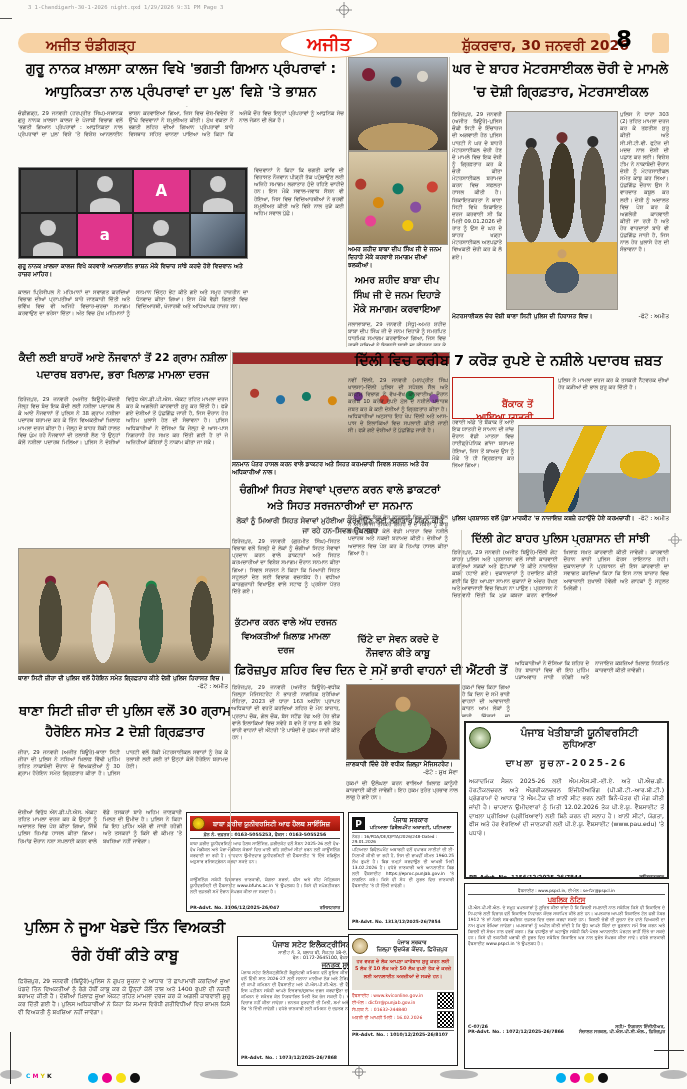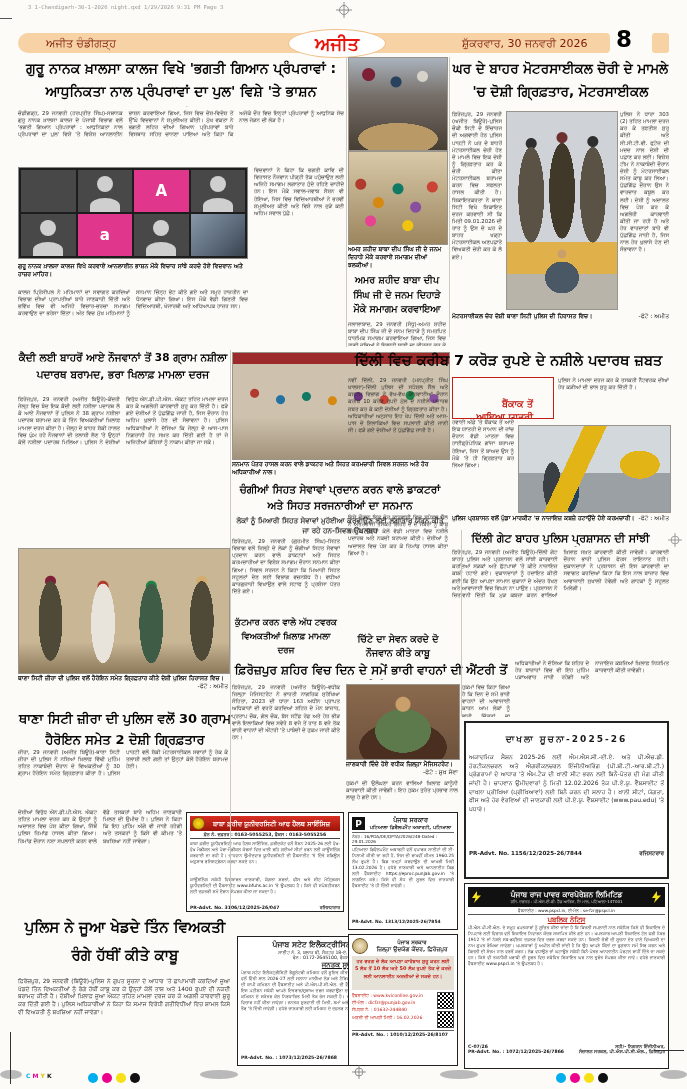--- a/index.html
+++ b/index.html
@@ -11,21 +11,21 @@
   .cap{font-size:6px;font-weight:bold;line-height:1.3;color:#000;overflow:hidden;}
   .c2{column-count:2;column-gap:6px;}
   .c3{column-count:3;column-gap:6px;}
   .vr{position:absolute;width:1px;background:#cfcabe;}
   .ph{position:absolute;overflow:hidden;border:1px solid #9a958c;}
   
   .mastbar{background:#f7d2a4;border-radius:10px 4px 4px 10px;}
   .logo-pill{background:#fff;border:1px solid #f0c089;border-radius:50%;
              display:flex;align-items:center;justify-content:center;}
   .logo-txt{color:#e8150d;font-weight:bold;font-size:18px;}
-  .mast-side{font-size:11px;font-weight:normal;color:#7c1808;text-align:right;}
+  .mast-side{font-size:14px;font-weight:bold;color:#7c1808;text-align:right;}
   
   .conf{display:grid;grid-template-columns:repeat(4,1fr);grid-template-rows:repeat(2,1fr);
         gap:2px;background:#1d1d1d;padding:2px;box-sizing:border-box;}
   .tile{background:#484848;position:relative;overflow:hidden;}
   .tile.sil::before{content:"";position:absolute;top:14%;left:50%;transform:translateX(-50%);
         width:16px;height:16px;border-radius:50%;background:#cfcfcf;}
   .tile.sil::after{content:"";position:absolute;bottom:-4%;left:50%;transform:translateX(-50%);
         width:30px;height:16px;border-radius:50% 50% 0 0;background:#cfcfcf;}
   .tile.pink{background:#e0368c;display:flex;align-items:center;justify-content:center;
         color:#fff;font-weight:bold;font-size:15px;}
@@ -109,21 +109,21 @@
   <svg width="16" height="16" viewBox="0 0 16 16">
       <circle cx="8" cy="8" r="4.5" fill="none" stroke="#777" stroke-width="0.8"></circle>
       <line x1="8" y1="0" x2="8" y2="16" stroke="#777" stroke-width="0.8"></line>
       <line x1="0" y1="8" x2="16" y2="8" stroke="#777" stroke-width="0.8"></line>
     </svg>
 </div>
 <div class="abs" style="left:0;top:18px;width:12px;height:1px;background:#555;"></div>
 
 <div class="abs mastbar" style="left:18px;top:33px;width:592px;height:20px;"></div>
 <div class="abs mast-side" style="left:46px;top:37px;">ਅਜੀਤ ਚੰਡੀਗੜ੍ਹ</div>
-<div class="abs logo-pill" style="left:288px;top:29px;width:96px;height:27px;">
+<div class="abs logo-pill" style="left:280px;top:29px;width:96px;height:27px;">
   <span class="logo-txt">ਅਜੀਤ</span>
 </div>
 <div class="abs mast-side" style="left:462px;top:37px;">ਸ਼ੁੱਕਰਵਾਰ, 30 ਜਨਵਰੀ 2026</div>
 <div class="abs" style="left:616px;top:26px;font-size:23px;font-weight:bold;color:#000;">8</div>
 <div class="abs mastbar" style="left:652px;top:33px;width:17px;height:20px;border-radius:3px;"></div>
 
 <div class="abs hl" style="left:18px;top:57px;width:326px;height:50px;font-size:14px;line-height:1.65;">ਗੁਰੂ ਨਾਨਕ ਖ਼ਾਲਸਾ ਕਾਲਜ ਵਿਖੇ 'ਭਗਤੀ ਗਿਆਨ ਪ੍ਰੰਪਰਾਵਾਂ : ਆਧੁਨਿਕਤਾ ਨਾਲ ਪ੍ਰੰਪਰਾਵਾਂ ਦਾ ਪੁਲ' ਵਿਸ਼ੇ 'ਤੇ ਭਾਸ਼ਨ ਕਰਵਾਇਆ</div>
 <div class="abs bt c3" style="left:18px;top:110px;width:326px;height:54px;">ਚੰਡੀਗੜ੍ਹ, 29 ਜਨਵਰੀ (ਹਰਪ੍ਰੀਤ ਸਿੰਘ)-ਸਥਾਨਕ ਗੁਰੂ ਨਾਨਕ ਖ਼ਾਲਸਾ ਕਾਲਜ ਦੇ ਪੰਜਾਬੀ ਵਿਭਾਗ ਵਲੋਂ 'ਭਗਤੀ ਗਿਆਨ ਪ੍ਰੰਪਰਾਵਾਂ : ਆਧੁਨਿਕਤਾ ਨਾਲ ਪ੍ਰੰਪਰਾਵਾਂ ਦਾ ਪੁਲ' ਵਿਸ਼ੇ 'ਤੇ ਵਿਸ਼ੇਸ਼ ਆਨਲਾਈਨ ਭਾਸ਼ਨ ਕਰਵਾਇਆ ਗਿਆ, ਜਿਸ ਵਿਚ ਦੇਸ਼-ਵਿਦੇਸ਼ ਤੋਂ ਉੱਘੇ ਵਿਦਵਾਨਾਂ ਨੇ ਸ਼ਮੂਲੀਅਤ ਕੀਤੀ। ਮੁੱਖ ਵਕਤਾ ਨੇ ਭਗਤੀ ਲਹਿਰ ਦੀਆਂ ਗਿਆਨ ਪ੍ਰੰਪਰਾਵਾਂ ਬਾਰੇ ਵਿਸਥਾਰ ਸਹਿਤ ਚਾਨਣਾ ਪਾਇਆ ਅਤੇ ਕਿਹਾ ਕਿ ਅਜੋਕੇ ਦੌਰ ਵਿਚ ਇਨ੍ਹਾਂ ਪ੍ਰੰਪਰਾਵਾਂ ਨੂੰ ਆਧੁਨਿਕ ਸੋਚ ਨਾਲ ਜੋੜਨ ਦੀ ਲੋੜ ਹੈ।</div>
 <div class="abs conf" style="left:18px;top:167px;width:230px;height:92px;border:1px solid #888;">
   <div class="tile warm"></div>
@@ -151,21 +151,21 @@
 
 <div class="abs hl" style="left:452px;top:57px;width:217px;height:50px;font-size:13.5px;line-height:1.7;">ਘਰ ਦੇ ਬਾਹਰ ਮੋਟਰਸਾਈਕਲ ਚੋਰੀ ਦੇ ਮਾਮਲੇ 'ਚ ਦੋਸ਼ੀ ਗ੍ਰਿਫ਼ਤਾਰ, ਮੋਟਰਸਾਈਕਲ ਬਰਾਮਦ</div>
 <div class="abs bt" style="left:452px;top:111px;width:50px;height:197px;">ਫ਼ਿਰੋਜ਼ਪੁਰ, 29 ਜਨਵਰੀ (ਅਜੀਤ ਬਿਊਰੋ)-ਪੁਲਿਸ ਚੌਕੀ ਸਿਟੀ ਦੇ ਇੰਚਾਰਜ ਦੀ ਅਗਵਾਈ ਹੇਠ ਪੁਲਿਸ ਪਾਰਟੀ ਨੇ ਘਰ ਦੇ ਬਾਹਰੋਂ ਮੋਟਰਸਾਈਕਲ ਚੋਰੀ ਹੋਣ ਦੇ ਮਾਮਲੇ ਵਿਚ ਇਕ ਦੋਸ਼ੀ ਨੂੰ ਗ੍ਰਿਫ਼ਤਾਰ ਕਰ ਕੇ ਚੋਰੀ ਕੀਤਾ ਮੋਟਰਸਾਈਕਲ ਬਰਾਮਦ ਕਰਨ ਵਿਚ ਸਫਲਤਾ ਹਾਸਲ ਕੀਤੀ ਹੈ। ਸ਼ਿਕਾਇਤਕਰਤਾ ਨੇ ਥਾਣਾ ਸਿਟੀ ਵਿਖੇ ਸ਼ਿਕਾਇਤ ਦਰਜ ਕਰਵਾਈ ਸੀ ਕਿ ਮਿਤੀ 09.01.2026 ਦੀ ਰਾਤ ਨੂੰ ਉਸ ਦੇ ਘਰ ਦੇ ਬਾਹਰ ਖੜ੍ਹਾ ਮੋਟਰਸਾਈਕਲ ਅਣਪਛਾਤੇ ਵਿਅਕਤੀ ਚੋਰੀ ਕਰ ਕੇ ਲੈ ਗਏ।</div>
 <div class="ph ph-arrest" style="left:506px;top:111px;width:110px;height:197px;"></div>
 <div class="abs bt" style="left:620px;top:111px;width:49px;height:197px;">ਪੁਲਿਸ ਨੇ ਧਾਰਾ 303 (2) ਤਹਿਤ ਮਾਮਲਾ ਦਰਜ ਕਰ ਕੇ ਤਫ਼ਤੀਸ਼ ਸ਼ੁਰੂ ਕੀਤੀ ਅਤੇ ਸੀ.ਸੀ.ਟੀ.ਵੀ. ਫੁਟੇਜ ਦੀ ਮਦਦ ਨਾਲ ਦੋਸ਼ੀ ਦੀ ਪਛਾਣ ਕਰ ਲਈ। ਵਿਸ਼ੇਸ਼ ਟੀਮ ਨੇ ਨਾਕਾਬੰਦੀ ਦੌਰਾਨ ਦੋਸ਼ੀ ਨੂੰ ਮੋਟਰਸਾਈਕਲ ਸਮੇਤ ਕਾਬੂ ਕਰ ਲਿਆ। ਪੁੱਛਗਿੱਛ ਦੌਰਾਨ ਉਸ ਨੇ ਵਾਰਦਾਤ ਕਬੂਲ ਕਰ ਲਈ। ਦੋਸ਼ੀ ਨੂੰ ਅਦਾਲਤ ਵਿਚ ਪੇਸ਼ ਕਰ ਕੇ ਅਗਲੇਰੀ ਕਾਰਵਾਈ ਕੀਤੀ ਜਾ ਰਹੀ ਹੈ ਅਤੇ ਹੋਰ ਵਾਰਦਾਤਾਂ ਬਾਰੇ ਵੀ ਪੁੱਛਗਿੱਛ ਜਾਰੀ ਹੈ, ਜਿਸ ਨਾਲ ਹੋਰ ਖੁਲਾਸੇ ਹੋਣ ਦੀ ਸੰਭਾਵਨਾ ਹੈ।</div>
 <div class="abs cap" style="left:452px;top:312px;width:217px;height:24px;">
   <span>ਮੋਟਰਸਾਈਕਲ ਚੋਰ ਦੋਸ਼ੀ ਥਾਣਾ ਸਿਟੀ ਪੁਲਿਸ ਦੀ ਹਿਰਾਸਤ ਵਿਚ।</span>
   <span style="float:right;font-weight:normal;">-ਫੋਟੋ : ਅਮੀਤ</span>
 </div>
 
-<div class="abs hl" style="left:18px;top:349px;width:210px;height:44px;font-size:10.5px;line-height:1.6;">ਕੈਦੀ ਲਈ ਬਾਹਰੋਂ ਆਏ ਨੌਜਵਾਨਾਂ ਤੋਂ 38 ਗ੍ਰਾਮ ਨਸ਼ੀਲਾ ਪਦਾਰਥ ਬਰਾਮਦ, ਭਰਾ ਖਿਲਾਫ਼ ਮਾਮਲਾ ਦਰਜ</div>
+<div class="abs hl" style="left:18px;top:349px;width:210px;height:44px;font-size:10.5px;line-height:1.6;">ਕੈਦੀ ਲਈ ਬਾਹਰੋਂ ਆਏ ਨੌਜਵਾਨਾਂ ਤੋਂ 22 ਗ੍ਰਾਮ ਨਸ਼ੀਲਾ ਪਦਾਰਥ ਬਰਾਮਦ, ਭਰਾ ਖਿਲਾਫ਼ ਮਾਮਲਾ ਦਰਜ</div>
 <div class="abs bt c2" style="left:18px;top:396px;width:210px;height:148px;">ਫ਼ਿਰੋਜ਼ਪੁਰ, 29 ਜਨਵਰੀ (ਅਜੀਤ ਬਿਊਰੋ)-ਕੇਂਦਰੀ ਜੇਲ੍ਹ ਵਿਚ ਬੰਦ ਇਕ ਕੈਦੀ ਲਈ ਨਸ਼ੀਲਾ ਪਦਾਰਥ ਲੈ ਕੇ ਆਏ ਨੌਜਵਾਨਾਂ ਤੋਂ ਪੁਲਿਸ ਨੇ 38 ਗ੍ਰਾਮ ਨਸ਼ੀਲਾ ਪਦਾਰਥ ਬਰਾਮਦ ਕਰ ਕੇ ਤਿੰਨ ਵਿਅਕਤੀਆਂ ਖ਼ਿਲਾਫ਼ ਮਾਮਲਾ ਦਰਜ ਕੀਤਾ ਹੈ। ਜੇਲ੍ਹ ਦੇ ਬਾਹਰ ਸ਼ੱਕੀ ਹਾਲਤ ਵਿਚ ਘੁੰਮ ਰਹੇ ਨੌਜਵਾਨਾਂ ਦੀ ਤਲਾਸ਼ੀ ਲੈਣ 'ਤੇ ਉਨ੍ਹਾਂ ਕੋਲੋਂ ਨਸ਼ੀਲਾ ਪਦਾਰਥ ਮਿਲਿਆ। ਪੁਲਿਸ ਨੇ ਦੋਸ਼ੀਆਂ ਵਿਰੁੱਧ ਐਨ.ਡੀ.ਪੀ.ਐਸ. ਐਕਟ ਤਹਿਤ ਮਾਮਲਾ ਦਰਜ ਕਰ ਕੇ ਅਗਲੇਰੀ ਕਾਰਵਾਈ ਸ਼ੁਰੂ ਕਰ ਦਿੱਤੀ ਹੈ। ਫੜੇ ਗਏ ਦੋਸ਼ੀਆਂ ਤੋਂ ਪੁੱਛਗਿੱਛ ਜਾਰੀ ਹੈ, ਜਿਸ ਦੌਰਾਨ ਹੋਰ ਅਹਿਮ ਖੁਲਾਸੇ ਹੋਣ ਦੀ ਸੰਭਾਵਨਾ ਹੈ। ਪੁਲਿਸ ਅਧਿਕਾਰੀਆਂ ਨੇ ਦੱਸਿਆ ਕਿ ਜੇਲ੍ਹ ਦੇ ਆਸ-ਪਾਸ ਨਿਗਰਾਨੀ ਹੋਰ ਸਖ਼ਤ ਕਰ ਦਿੱਤੀ ਗਈ ਹੈ ਤਾਂ ਜੋ ਅਜਿਹੀਆਂ ਕੋਸ਼ਿਸ਼ਾਂ ਨੂੰ ਨਾਕਾਮ ਕੀਤਾ ਜਾ ਸਕੇ।</div>
 
 <div class="ph ph-group" style="left:232px;top:352px;width:216px;height:106px;"></div>
 <div class="abs cap" style="left:232px;top:460px;width:216px;height:20px;">ਸਨਮਾਨ ਪੱਤਰ ਹਾਸਲ ਕਰਨ ਵਾਲੇ ਡਾਕਟਰ ਅਤੇ ਸਿਹਤ ਕਰਮਚਾਰੀ ਸਿਵਲ ਸਰਜਨ ਅਤੇ ਹੋਰ ਅਧਿਕਾਰੀਆਂ ਨਾਲ।</div>
 <div class="abs hl" style="left:232px;top:482px;width:216px;height:32px;font-size:10.5px;line-height:1.5;">ਚੰਗੀਆਂ ਸਿਹਤ ਸੇਵਾਵਾਂ ਪ੍ਰਦਾਨ ਕਰਨ ਵਾਲੇ ਡਾਕਟਰਾਂ ਅਤੇ ਸਿਹਤ ਸਰਜਨਾਰੀਆਂ ਦਾ ਸਨਮਾਨ</div>
 <div class="abs hl" style="left:232px;top:516px;width:216px;height:20px;font-size:7.2px;line-height:1.35;color:#333;">ਲੋਕਾਂ ਨੂੰ ਮਿਆਰੀ ਸਿਹਤ ਸੇਵਾਵਾਂ ਮੁਹੱਈਆ ਕਰਵਾਉਣ ਲਈ ਲਗਾਤਾਰ ਯਤਨ ਕੀਤੇ ਜਾ ਰਹੇ ਹਨ-ਸਿਵਲ ਉਪਲਬਧ</div>
 <div class="abs bt" style="left:232px;top:538px;width:108px;height:76px;">ਫ਼ਿਰੋਜ਼ਪੁਰ, 29 ਜਨਵਰੀ (ਗੁਰਮੀਤ ਸਿੰਘ)-ਸਿਹਤ ਵਿਭਾਗ ਵਲੋਂ ਜ਼ਿਲ੍ਹੇ ਦੇ ਲੋਕਾਂ ਨੂੰ ਚੰਗੀਆਂ ਸਿਹਤ ਸੇਵਾਵਾਂ ਪ੍ਰਦਾਨ ਕਰਨ ਵਾਲੇ ਡਾਕਟਰਾਂ ਅਤੇ ਸਿਹਤ ਕਰਮਚਾਰੀਆਂ ਦਾ ਵਿਸ਼ੇਸ਼ ਸਮਾਗਮ ਦੌਰਾਨ ਸਨਮਾਨ ਕੀਤਾ ਗਿਆ। ਸਿਵਲ ਸਰਜਨ ਨੇ ਕਿਹਾ ਕਿ ਮਿਆਰੀ ਸਿਹਤ ਸਹੂਲਤਾਂ ਦੇਣ ਲਈ ਵਿਭਾਗ ਵਚਨਬੱਧ ਹੈ। ਵਧੀਆ ਕਾਰਗੁਜ਼ਾਰੀ ਵਿਖਾਉਣ ਵਾਲੇ ਸਟਾਫ ਨੂੰ ਪ੍ਰਸ਼ੰਸਾ ਪੱਤਰ ਦਿੱਤੇ ਗਏ।</div>
 
 <div class="abs hl" style="left:348px;top:350px;width:321px;height:24px;font-size:14.5px;line-height:1.4;">ਦਿੱਲੀ ਵਿਚ ਕਰੀਬ 7 ਕਰੋੜ ਰੁਪਏ ਦੇ ਨਸ਼ੀਲੇ ਪਦਾਰਥ ਜ਼ਬਤ</div>
 <div class="abs bt" style="left:348px;top:377px;width:100px;height:134px;">ਨਵੀਂ ਦਿੱਲੀ, 29 ਜਨਵਰੀ (ਮਨਪ੍ਰੀਤ ਸਿੰਘ ਖਾਲਸਾ)-ਦਿੱਲੀ ਪੁਲਿਸ ਦੀ ਸਪੈਸ਼ਲ ਸੈੱਲ ਅਤੇ ਕਸਟਮ ਵਿਭਾਗ ਨੇ ਵੱਖ-ਵੱਖ ਕਾਰਵਾਈਆਂ ਦੌਰਾਨ ਕਰੀਬ 10 ਕਰੋੜ ਰੁਪਏ ਮੁੱਲ ਦੇ ਨਸ਼ੀਲੇ ਪਦਾਰਥ ਜ਼ਬਤ ਕਰ ਕੇ ਕਈ ਦੋਸ਼ੀਆਂ ਨੂੰ ਗ੍ਰਿਫ਼ਤਾਰ ਕੀਤਾ ਹੈ। ਅਧਿਕਾਰੀਆਂ ਅਨੁਸਾਰ ਇਹ ਖੇਪ ਦਿੱਲੀ ਅਤੇ ਆਸ-ਪਾਸ ਦੇ ਇਲਾਕਿਆਂ ਵਿਚ ਸਪਲਾਈ ਕੀਤੀ ਜਾਣੀ ਸੀ। ਫੜੇ ਗਏ ਦੋਸ਼ੀਆਂ ਤੋਂ ਪੁੱਛਗਿੱਛ ਜਾਰੀ ਹੈ।</div>
@@ -182,25 +182,25 @@
 
 <div class="abs hl" style="left:452px;top:532px;width:217px;height:15px;font-size:11px;line-height:1.3;">ਦਿੱਲੀ ਗੇਟ ਬਾਹਰ ਪੁਲਿਸ ਪ੍ਰਸ਼ਾਸਨ ਦੀ ਸਾਂਝੀ ਕਾਰਵਾਈ</div>
 <div class="abs bt c2" style="left:452px;top:549px;width:217px;height:108px;">ਫ਼ਿਰੋਜ਼ਪੁਰ, 29 ਜਨਵਰੀ (ਅਜੀਤ ਬਿਊਰੋ)-ਦਿੱਲੀ ਗੇਟ ਬਾਹਰ ਪੁਲਿਸ ਅਤੇ ਪ੍ਰਸ਼ਾਸਨ ਵਲੋਂ ਸਾਂਝੀ ਕਾਰਵਾਈ ਕਰਦਿਆਂ ਸੜਕਾਂ ਅਤੇ ਫੁੱਟਪਾਥਾਂ 'ਤੇ ਕੀਤੇ ਨਾਜਾਇਜ਼ ਕਬਜ਼ੇ ਹਟਾਏ ਗਏ। ਦੁਕਾਨਦਾਰਾਂ ਨੂੰ ਹਦਾਇਤ ਕੀਤੀ ਗਈ ਕਿ ਉਹ ਆਪਣਾ ਸਾਮਾਨ ਦੁਕਾਨਾਂ ਦੇ ਅੰਦਰ ਰੱਖਣ ਅਤੇ ਆਵਾਜਾਈ ਵਿਚ ਵਿਘਨ ਨਾ ਪਾਉਣ। ਪ੍ਰਸ਼ਾਸਨ ਨੇ ਚਿਤਾਵਨੀ ਦਿੱਤੀ ਕਿ ਮੁੜ ਕਬਜ਼ਾ ਕਰਨ ਵਾਲਿਆਂ ਖ਼ਿਲਾਫ਼ ਸਖ਼ਤ ਕਾਰਵਾਈ ਕੀਤੀ ਜਾਵੇਗੀ। ਕਾਰਵਾਈ ਦੌਰਾਨ ਭਾਰੀ ਪੁਲਿਸ ਫੋਰਸ ਤਾਇਨਾਤ ਰਹੀ। ਦੁਕਾਨਦਾਰਾਂ ਨੇ ਪ੍ਰਸ਼ਾਸਨ ਦੀ ਇਸ ਕਾਰਵਾਈ ਦਾ ਸਵਾਗਤ ਕਰਦਿਆਂ ਕਿਹਾ ਕਿ ਇਸ ਨਾਲ ਬਾਜ਼ਾਰ ਵਿਚ ਆਵਾਜਾਈ ਸੁਖਾਲੀ ਹੋਵੇਗੀ ਅਤੇ ਗਾਹਕਾਂ ਨੂੰ ਸਹੂਲਤ ਮਿਲੇਗੀ।</div>
 <div class="abs bt c2" style="left:515px;top:660px;width:154px;height:57px;">ਅਧਿਕਾਰੀਆਂ ਨੇ ਦੱਸਿਆ ਕਿ ਸ਼ਹਿਰ ਦੇ ਹੋਰ ਬਾਜ਼ਾਰਾਂ ਵਿਚ ਵੀ ਇਹ ਮੁਹਿੰਮ ਪੜਾਅਵਾਰ ਜਾਰੀ ਰਹੇਗੀ ਅਤੇ ਨਾਜਾਇਜ਼ ਕਬਜ਼ਿਆਂ ਖ਼ਿਲਾਫ਼ ਨਿਯਮਿਤ ਕਾਰਵਾਈ ਕੀਤੀ ਜਾਵੇਗੀ।</div>
 
 <div class="ph ph-police4" style="left:18px;top:548px;width:210px;height:124px;"></div>
 <div class="abs cap" style="left:18px;top:674px;width:210px;height:24px;">
   <span>ਥਾਣਾ ਸਿਟੀ ਜ਼ੀਰਾ ਦੀ ਪੁਲਿਸ ਵਲੋਂ ਹੈਰੋਇਨ ਸਮੇਤ ਗ੍ਰਿਫ਼ਤਾਰ ਕੀਤੇ ਦੋਸ਼ੀ ਪੁਲਿਸ ਹਿਰਾਸਤ ਵਿਚ।</span>
   <span style="float:right;font-weight:normal;">-ਫੋਟੋ : ਅਮੀਤ</span>
 </div>
-<div class="abs hl" style="left:18px;top:700px;width:214px;height:46px;font-size:13px;line-height:1.65;margin-top:8px;">ਥਾਣਾ ਸਿਟੀ ਜ਼ੀਰਾ ਦੀ ਪੁਲਿਸ ਵਲੋਂ 30 ਗ੍ਰਾਮ ਹੈਰੋਇਨ ਸਮੇਤ 2 ਦੋਸ਼ੀ ਗ੍ਰਿਫ਼ਤਾਰ</div>
+<div class="abs hl" style="left:18px;top:700px;width:214px;height:46px;font-size:13px;line-height:1.65;">ਥਾਣਾ ਸਿਟੀ ਜ਼ੀਰਾ ਦੀ ਪੁਲਿਸ ਵਲੋਂ 30 ਗ੍ਰਾਮ ਹੈਰੋਇਨ ਸਮੇਤ 2 ਦੋਸ਼ੀ ਗ੍ਰਿਫ਼ਤਾਰ</div>
 <div class="abs bt c2" style="left:18px;top:749px;width:210px;height:58px;">ਜ਼ੀਰਾ, 29 ਜਨਵਰੀ (ਅਜੀਤ ਬਿਊਰੋ)-ਥਾਣਾ ਸਿਟੀ ਜ਼ੀਰਾ ਦੀ ਪੁਲਿਸ ਨੇ ਨਸ਼ਿਆਂ ਖ਼ਿਲਾਫ਼ ਵਿੱਢੀ ਮੁਹਿੰਮ ਤਹਿਤ ਨਾਕਾਬੰਦੀ ਦੌਰਾਨ ਦੋ ਵਿਅਕਤੀਆਂ ਨੂੰ 30 ਗ੍ਰਾਮ ਹੈਰੋਇਨ ਸਮੇਤ ਗ੍ਰਿਫ਼ਤਾਰ ਕੀਤਾ ਹੈ। ਪੁਲਿਸ ਪਾਰਟੀ ਵਲੋਂ ਸ਼ੱਕੀ ਮੋਟਰਸਾਈਕਲ ਸਵਾਰਾਂ ਨੂੰ ਰੋਕ ਕੇ ਤਲਾਸ਼ੀ ਲਈ ਗਈ ਤਾਂ ਉਨ੍ਹਾਂ ਕੋਲੋਂ ਹੈਰੋਇਨ ਬਰਾਮਦ ਹੋਈ।</div>
 <div class="abs bt c2" style="left:18px;top:809px;width:164px;height:100px;">ਦੋਸ਼ੀਆਂ ਵਿਰੁੱਧ ਐਨ.ਡੀ.ਪੀ.ਐਸ. ਐਕਟ ਤਹਿਤ ਮਾਮਲਾ ਦਰਜ ਕਰ ਕੇ ਉਨ੍ਹਾਂ ਨੂੰ ਅਦਾਲਤ ਵਿਚ ਪੇਸ਼ ਕੀਤਾ ਗਿਆ, ਜਿੱਥੋਂ ਪੁਲਿਸ ਰਿਮਾਂਡ ਹਾਸਲ ਕੀਤਾ ਗਿਆ। ਰਿਮਾਂਡ ਦੌਰਾਨ ਨਸ਼ਾ ਸਪਲਾਈ ਕਰਨ ਵਾਲੇ ਵੱਡੇ ਤਸਕਰਾਂ ਬਾਰੇ ਅਹਿਮ ਜਾਣਕਾਰੀ ਮਿਲਣ ਦੀ ਉਮੀਦ ਹੈ। ਪੁਲਿਸ ਨੇ ਕਿਹਾ ਕਿ ਇਹ ਮੁਹਿੰਮ ਅੱਗੇ ਵੀ ਜਾਰੀ ਰਹੇਗੀ ਅਤੇ ਤਸਕਰਾਂ ਨੂੰ ਕਿਸੇ ਵੀ ਕੀਮਤ 'ਤੇ ਬਖਸ਼ਿਆ ਨਹੀਂ ਜਾਵੇਗਾ।</div>
 
-<div class="abs hl" style="left:232px;top:616px;width:108px;height:44px;font-size:8.6px;line-height:1.6;">ਕੁੱਟਮਾਰ ਕਰਨ ਵਾਲੇ ਅੱਧ ਟਵਰਕ ਵਿਅਕਤੀਆਂ ਖ਼ਿਲਾਫ਼ ਮਾਮਲਾ ਦਰਜ</div>
+<div class="abs hl" style="left:232px;top:616px;width:108px;height:44px;font-size:8.6px;line-height:1.6;">ਕੁੱਟਮਾਰ ਕਰਨ ਵਾਲੇ ਅੱਧ ਦਰਜਨ ਵਿਅਕਤੀਆਂ ਖ਼ਿਲਾਫ਼ ਮਾਮਲਾ ਦਰਜ</div>
 <div class="abs hl" style="left:232px;top:662px;width:278px;height:18px;font-size:12px;line-height:1.35;">ਫ਼ਿਰੋਜ਼ਪੁਰ ਸ਼ਹਿਰ ਵਿਚ ਦਿਨ ਦੇ ਸਮੇਂ ਭਾਰੀ ਵਾਹਨਾਂ ਦੀ ਐਂਟਰੀ ਤੋਂ ਪਾਬੰਦੀ</div>
 <div class="abs bt" style="left:232px;top:684px;width:108px;height:124px;">ਫ਼ਿਰੋਜ਼ਪੁਰ, 29 ਜਨਵਰੀ (ਅਜੀਤ ਬਿਊਰੋ)-ਵਧੀਕ ਜ਼ਿਲ੍ਹਾ ਮੈਜਿਸਟਰੇਟ ਨੇ ਭਾਰਤੀ ਨਾਗਰਿਕ ਸੁਰੱਖਿਆ ਸੰਹਿਤਾ, 2023 ਦੀ ਧਾਰਾ 163 ਅਧੀਨ ਪ੍ਰਾਪਤ ਅਧਿਕਾਰਾਂ ਦੀ ਵਰਤੋਂ ਕਰਦਿਆਂ ਸ਼ਹਿਰ ਦੇ ਮੇਨ ਬਾਜ਼ਾਰ, ਪ੍ਰਤਾਪ ਚੌਕ, ਗੋਲ ਚੌਕ, ਬੱਸ ਸਟੈਂਡ ਰੋਡ ਅਤੇ ਹੋਰ ਭੀੜ ਵਾਲੇ ਇਲਾਕਿਆਂ ਵਿਚ ਸਵੇਰੇ 8 ਵਜੇ ਤੋਂ ਰਾਤ 8 ਵਜੇ ਤੱਕ ਭਾਰੀ ਵਾਹਨਾਂ ਦੀ ਐਂਟਰੀ 'ਤੇ ਪਾਬੰਦੀ ਦੇ ਹੁਕਮ ਜਾਰੀ ਕੀਤੇ ਹਨ।</div>
 <div class="ph ph-woman" style="left:346px;top:684px;width:112px;height:74px;"></div>
 <div class="abs cap" style="left:346px;top:760px;width:112px;height:18px;">
   <span>ਜਾਣਕਾਰੀ ਦਿੰਦੇ ਹੋਏ ਵਧੀਕ ਜ਼ਿਲ੍ਹਾ ਮੈਜਿਸਟਰੇਟ।</span>
   <span style="float:right;font-weight:normal;">-ਫੋਟੋ : ਸੁਖ ਸੇਵਾ</span>
 </div>
 <div class="abs bt" style="left:346px;top:780px;width:112px;height:28px;">ਹੁਕਮਾਂ ਦੀ ਉਲੰਘਣਾ ਕਰਨ ਵਾਲਿਆਂ ਖ਼ਿਲਾਫ਼ ਕਾਨੂੰਨੀ ਕਾਰਵਾਈ ਕੀਤੀ ਜਾਵੇਗੀ। ਇਹ ਹੁਕਮ ਤੁਰੰਤ ਪ੍ਰਭਾਵ ਨਾਲ ਲਾਗੂ ਹੋ ਗਏ ਹਨ।</div>
 <div class="abs bt" style="left:462px;top:684px;width:48px;height:33px;">ਹੁਕਮਾਂ ਵਿਚ ਕਿਹਾ ਗਿਆ ਹੈ ਕਿ ਦਿਨ ਦੇ ਸਮੇਂ ਭਾਰੀ ਵਾਹਨਾਂ ਦੀ ਆਵਾਜਾਈ ਕਾਰਨ ਆਮ ਲੋਕਾਂ ਨੂੰ ਭਾਰੀ ਦਿੱਕਤਾਂ ਦਾ ਸਾਹਮਣਾ ਕਰਨਾ ਪੈਂਦਾ ਹੈ ਅਤੇ ਹਾਦਸਿਆਂ ਦਾ ਖ਼ਦਸ਼ਾ ਬਣਿਆ ਰਹਿੰਦਾ ਹੈ।</div>
 
@@ -264,45 +264,36 @@
     </div>
     <div style="flex:0 0 auto;display:flex;flex-direction:column;gap:2px;">
       <div class="qr"></div>
       <div class="qr"></div>
     </div>
   </div>
   <div style="font-size:4.6px;font-weight:bold;border-top:1px solid #666;margin-top:2px;padding-top:1px;">PR-Advt. No. : 1010/12/2025-26/8107</div>
 </div>
 
 <div class="adbox" style="left:464px;top:721px;width:205px;height:158px;border-width:2px;">
+  <div style="display:flex;align-items:center;gap:4px;">
+    <div style="width:20px;height:20px;border-radius:50%;background:radial-gradient(#e8f3d8,#5b7a3a);border:1.5px solid #2e4a1a;flex:0 0 auto;"></div>
+    <div style="flex:1;text-align:center;">
+      <div style="font-size:10.5px;font-weight:bold;">ਪੰਜਾਬ ਖੇਤੀਬਾੜੀ ਯੂਨੀਵਰਸਿਟੀ</div>
+      <div style="font-size:9px;font-weight:bold;">ਲੁਧਿਆਣਾ</div>
+    </div>
+  </div>
   <div style="text-align:center;font-size:9px;font-weight:bold;letter-spacing:2px;margin:8px 0;">ਦਾਖਲਾ ਸੂਚਨਾ-2025-26</div>
   <div style="font-size:6px;line-height:1.45;text-align:justify;height:96px;overflow:hidden;">ਅਕਾਦਮਿਕ ਸੈਸ਼ਨ 2025-26 ਲਈ ਐਮ.ਐਸ.ਸੀ.-ਈ.ਏ. ਅਤੇ ਪੀ.ਐਚ.ਡੀ. ਹੋਰਟੀਕਲਚਰਲ ਅਤੇ ਐਗਰੀਕਲਚਰਲ ਇੰਜੀਨੀਅਰਿੰਗ (ਪੀ.ਬੀ.ਟੀ.-ਆਰ.ਬੀ.ਟੀ.) ਪ੍ਰੋਗਰਾਮਾਂ ਦੇ ਆਧਾਰ 'ਤੇ ਐਮ.ਟੈਕ ਦੀ ਖਾਲੀ ਸੀਟ ਭਰਨ ਲਈ ਬਿਨੈ-ਪੱਤਰ ਦੀ ਮੰਗ ਕੀਤੀ ਜਾਂਦੀ ਹੈ। ਚਾਹਵਾਨ ਉਮੀਦਵਾਰਾਂ ਨੂੰ ਮਿਤੀ 12.02.2026 ਤੱਕ ਪੀ.ਏ.ਯੂ. ਵੈੱਬਸਾਈਟ ਤੋਂ ਦਾਖਲਾ ਪ੍ਰੀਖਿਆ (ਪ੍ਰੀਖਿਆਵਾਂ) ਲਈ ਬਿਨੈ ਕਰਨ ਦੀ ਸਲਾਹ ਹੈ। ਖਾਲੀ ਸੀਟਾਂ, ਯੋਗਤਾ, ਫੀਸ ਅਤੇ ਹੋਰ ਵੇਰਵਿਆਂ ਦੀ ਜਾਣਕਾਰੀ ਲਈ ਪੀ.ਏ.ਯੂ. ਵੈੱਬਸਾਈਟ (www.pau.edu) 'ਤੇ ਪਧਾਰੋ।</div>
   <div style="display:flex;justify-content:space-between;font-size:5.6px;font-weight:bold;margin-top:1px;">
     <span>PR-Advt. No. 1156/12/2025-26/7844</span>
     <span>ਰਜਿਸਟਰਾਰ</span>
   </div>
 </div>
 
 <div class="adbox" style="left:464px;top:883px;width:205px;height:186px;">
-  <div style="display:flex;align-items:center;background:#111;padding:2px;">
-    <div class="bolt">
-      <svg width="9" height="12" viewBox="0 0 9 12">
-          <polygon points="5,0 0,7 3.5,7 2,12 9,4.5 5,4.5" fill="#f7e017"></polygon>
-        </svg>
-    </div>
-    <div style="flex:1;text-align:center;color:#fff;">
-      <div style="font-size:7.4px;font-weight:bold;">ਪੰਜਾਬ ਰਾਜ ਪਾਵਰ ਕਾਰਪੋਰੇਸ਼ਨ ਲਿਮਿਟਿਡ</div>
-      <div style="font-size:4px;color:#ddd;">ਰਜਿ. ਦਫ਼ਤਰ : ਪੀ.ਐਸ.ਈ.ਬੀ. ਹੈੱਡ ਆਫਿਸ, ਦਿ ਮਾਲ, ਪਟਿਆਲਾ-147001</div>
-    </div>
-    <div class="bolt">
-      <svg width="9" height="12" viewBox="0 0 9 12">
-          <polygon points="5,0 0,7 3.5,7 2,12 9,4.5 5,4.5" fill="#f7e017"></polygon>
-        </svg>
-    </div>
-  </div>
   <div style="text-align:center;font-size:4.2px;border-bottom:1px solid #555;padding:1px 0;">ਵੈੱਬਸਾਈਟ : www.pspcl.in, ਈ-ਮੇਲ : se-fzr@pspcl.in</div>
   <div style="text-align:center;font-size:6.8px;font-weight:bold;color:#c22016;text-decoration:underline;margin:1px 0;">ਪਬਲਿਕ ਨੋਟਿਸ</div>
   <div class="ad-tiny" style="height:118px;">ਪੀ.ਐਸ.ਪੀ.ਸੀ.ਐਲ. ਦੇ ਸਮੂਹ ਖਪਤਕਾਰਾਂ ਨੂੰ ਸੂਚਿਤ ਕੀਤਾ ਜਾਂਦਾ ਹੈ ਕਿ ਬਿਜਲੀ ਸਪਲਾਈ ਨਾਲ ਸਬੰਧਿਤ ਕਿਸੇ ਵੀ ਸ਼ਿਕਾਇਤ ਦੇ ਨਿਪਟਾਰੇ ਲਈ ਵਿਭਾਗ ਵਲੋਂ ਸ਼ਿਕਾਇਤ ਨਿਵਾਰਨ ਕੇਂਦਰ ਸਥਾਪਿਤ ਕੀਤੇ ਗਏ ਹਨ। ਖਪਤਕਾਰ ਆਪਣੀ ਸ਼ਿਕਾਇਤ ਟੋਲ ਫਰੀ ਨੰਬਰ 1912 'ਤੇ ਜਾਂ ਨੇੜਲੇ ਸਬ-ਡਵੀਜ਼ਨ ਦਫ਼ਤਰ ਵਿਚ ਦਰਜ ਕਰਵਾ ਸਕਦੇ ਹਨ। ਬਿਜਲੀ ਚੋਰੀ ਦੀ ਸੂਚਨਾ ਦੇਣ ਵਾਲੇ ਵਿਅਕਤੀ ਦਾ ਨਾਮ ਗੁਪਤ ਰੱਖਿਆ ਜਾਵੇਗਾ। ਖਪਤਕਾਰਾਂ ਨੂੰ ਅਪੀਲ ਕੀਤੀ ਜਾਂਦੀ ਹੈ ਕਿ ਉਹ ਆਪਣੇ ਬਿੱਲਾਂ ਦਾ ਭੁਗਤਾਨ ਸਮੇਂ ਸਿਰ ਕਰਨ ਅਤੇ ਬਿਜਲੀ ਦੀ ਸੰਜਮ ਨਾਲ ਵਰਤੋਂ ਕਰਨ। ਲੋਡ ਵਧਾਉਣ ਜਾਂ ਘਟਾਉਣ ਸਬੰਧੀ ਬਿਨੈ-ਪੱਤਰ ਆਨਲਾਈਨ ਪੋਰਟਲ ਰਾਹੀਂ ਦਿੱਤੇ ਜਾ ਸਕਦੇ ਹਨ। ਕਿਸੇ ਵੀ ਤਕਨੀਕੀ ਖਰਾਬੀ ਦੀ ਸੂਰਤ ਵਿਚ ਸਬੰਧਿਤ ਸ਼ਿਕਾਇਤ ਘਰ ਨਾਲ ਤੁਰੰਤ ਸੰਪਰਕ ਕੀਤਾ ਜਾਵੇ। ਵਧੇਰੇ ਜਾਣਕਾਰੀ ਵੈੱਬਸਾਈਟ www.pspcl.in 'ਤੇ ਉਪਲਬਧ ਹੈ।</div>
   <div style="display:flex;justify-content:space-between;align-items:flex-end;font-size:4.6px;font-weight:bold;margin-top:1px;">
     <span>
       <span>C-07/26</span><br>
       <span>PR-Advt. No. : 1072/12/2025-26/7866</span>
     </span>
     <span style="text-align:right;">
       <span>ਸਹੀ/- ਨਿਗਰਾਨ ਇੰਜੀਨੀਅਰ,</span><br>

